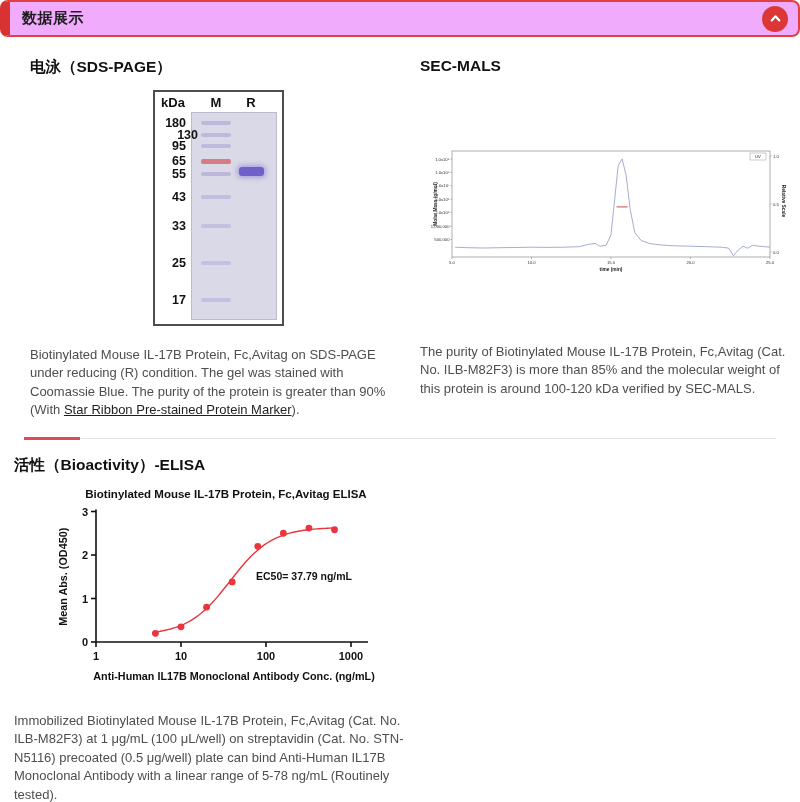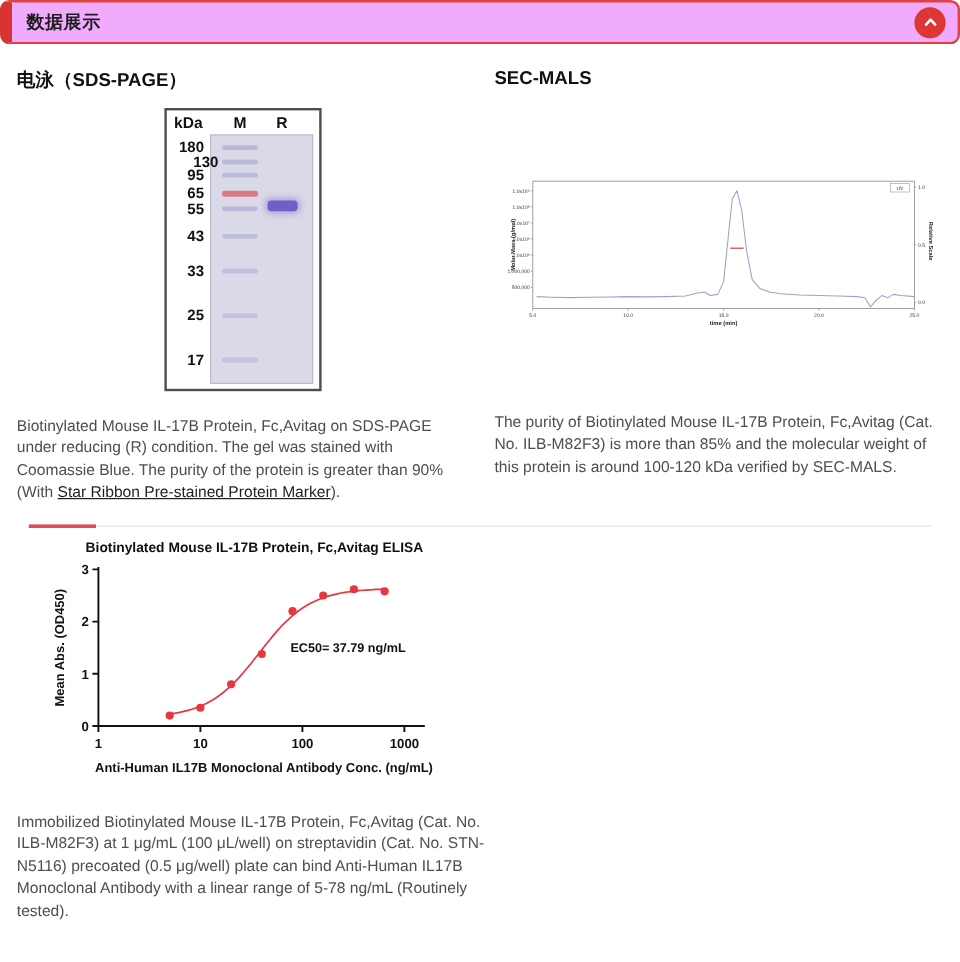--- a/index.html
+++ b/index.html
@@ -3,39 +3,39 @@
 <meta charset="utf-8">
 <style>
   html,body{margin:0;padding:0;}
   body{width:800px;height:802px;background:#ffffff;font-family:"Liberation Sans",sans-serif;color:#222;overflow:hidden;}
   
   .header{box-sizing:border-box;height:37px;background:#f0abfc;border:2px solid #e04040;border-left:10px solid #d93232;border-radius:8px;display:flex;align-items:center;justify-content:space-between;padding:0 10px 0 12px;}
   .header-title{font-weight:bold;font-size:15px;color:#1d1d1d;letter-spacing:.5px;}
   .collapse-btn{width:26px;height:26px;border-radius:50%;background:#dd3636;border:none;display:flex;align-items:center;justify-content:center;cursor:pointer;padding:0;}
   
   .content{padding:4px 14px 0;}
-  .grid{display:grid;grid-template-columns:1fr 1fr;column-gap:24px;}
+  .grid{display:grid;grid-template-columns:1fr 1fr;column-gap:24px;margin-left:16px;}
   h2.sec-heading{font-size:15.5px;font-weight:bold;color:#111;margin:16px 0 8px;}
   .fig-area{position:relative;height:252px;}
   
   .gel-box{position:absolute;left:123px;top:4px;width:127px;height:232px;border:2px solid #4d4d4d;background:#fff;}
   .gel-lane{position:absolute;left:36px;top:20px;width:84px;height:206px;background:#dad9e7;border:1px solid #bcbbcd;}
   .gel-head{position:absolute;top:3px;font-size:13px;font-weight:600;color:#111;width:22px;text-align:center;}
   .gel-mlabel{position:absolute;left:0;width:31px;text-align:right;font-size:12.5px;font-weight:600;color:#111;line-height:14px;}
   .band{position:absolute;left:46px;width:30px;height:4px;border-radius:2px;filter:blur(.4px);}
   .band.red{height:5px;}
   .sample-band{position:absolute;left:84px;width:25px;height:9px;border-radius:3px;}
   
   .caption{font-size:13px;line-height:1.42;color:#4e4e4e;margin:8px 0 0;max-width:380px;}
   .cap-link{color:#1f1f1f;text-decoration:underline;cursor:pointer;}
   
   .divider{position:relative;height:1px;background:#e3e3e3;margin:18px 10px 0;}
   .divider-accent{position:absolute;left:0;top:-1px;width:56px;height:3px;background:#dd4b58;}
   
-  .elisa-fig{margin:12px 0 0 28px;}
+  .elisa-fig{margin:12px 0 0 42px;}
   .elisa-title{width:340px;text-align:center;font-size:11.5px;font-weight:bold;color:#111;}
   .elisa-sub{width:340px;text-align:center;font-size:10.8px;color:#222;margin-top:1px;}
   svg text{font-family:"Liberation Sans",sans-serif;}
 </style>
 </head>
 <body>
 
 <div class="header">
   <span class="header-title">数据展示</span>
   <button class="collapse-btn">
@@ -127,20 +127,21 @@
       <p class="caption">The purity of Biotinylated Mouse IL-17B Protein, Fc,Avitag (Cat. No. ILB-M82F3) is more than 85% and the molecular weight of this protein is around 100-120 kDa verified by SEC-MALS.</p>
     </section>
 
   </div>
 
   <div class="divider">
     <div class="divider-accent"></div>
   </div>
 
   <section>
+    <h2 class="sec-heading">活性（Bioactivity）-ELISA</h2>
     <div class="elisa-fig">
       <div class="elisa-title">Biotinylated Mouse IL-17B Protein, Fc,Avitag ELISA</div>
       <svg id="elisa-svg" width="345" height="198">
           <line x1="40" y1="142" x2="40" y2="9.5" stroke="#111" stroke-width="1.6"></line>
           <line x1="40" y1="142" x2="312" y2="142" stroke="#111" stroke-width="1.6"></line>
           <line x1="35" y1="142" x2="40" y2="142" stroke="#111" stroke-width="1.6"></line>
           <text x="32" y="146" text-anchor="end" font-size="11" font-weight="bold" fill="#111">0</text>
           <line x1="35" y1="98.5" x2="40" y2="98.5" stroke="#111" stroke-width="1.6"></line>
           <text x="32" y="102.5" text-anchor="end" font-size="11" font-weight="bold" fill="#111">1</text>
           <line x1="35" y1="55" x2="40" y2="55" stroke="#111" stroke-width="1.6"></line>

